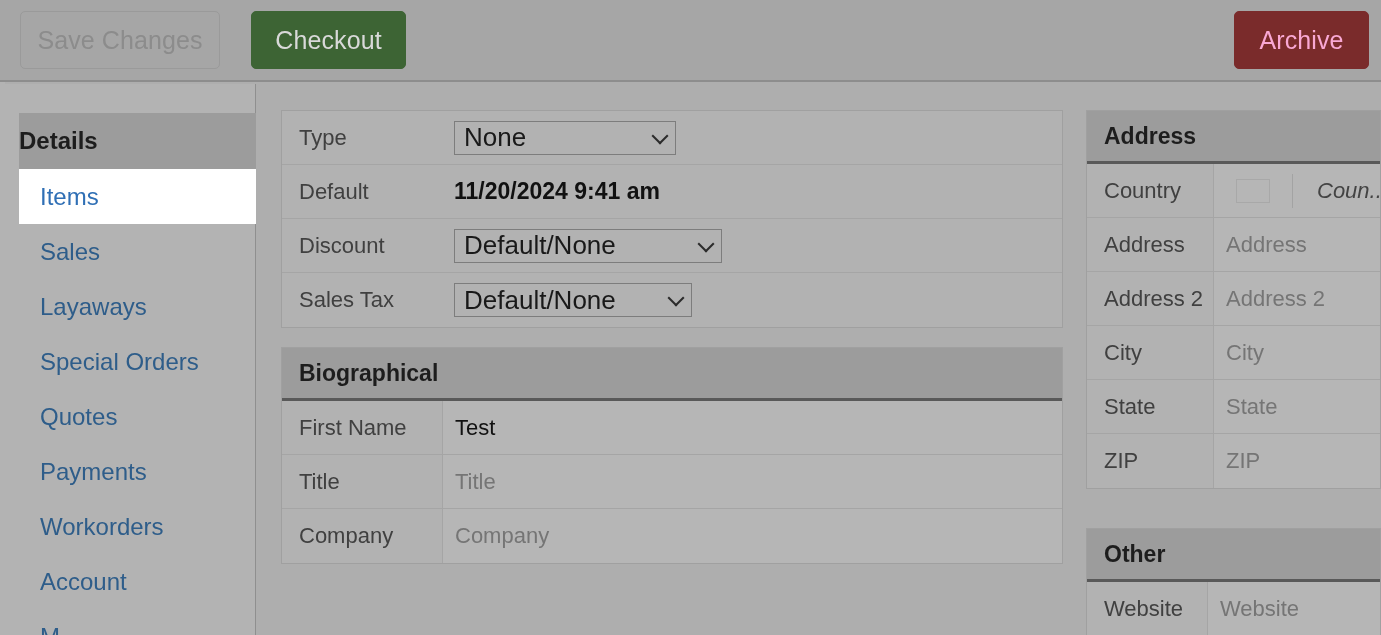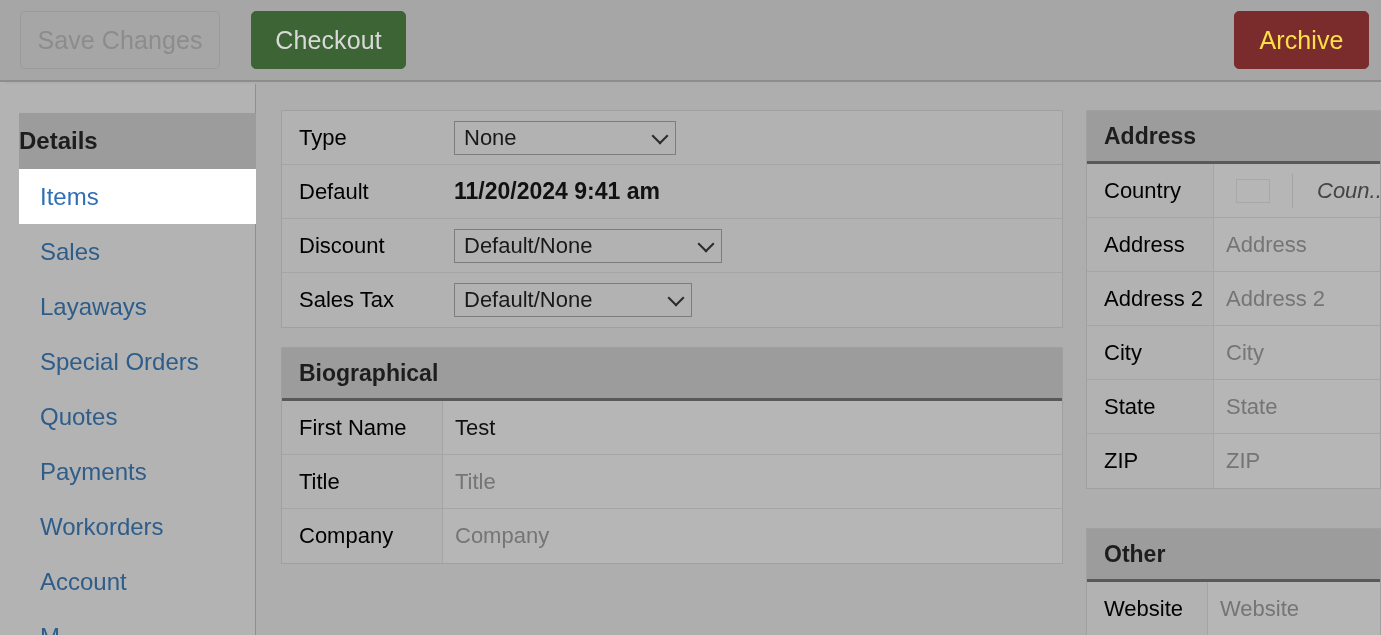--- a/index.html
+++ b/index.html
@@ -58,21 +58,21 @@
     width: 155px; height: 58px;
     background: #3d6434;
     border: 1px solid #3d6434;
     color: #d9d9d9;
   }
   .btn-archive {
     left: 1234px; top: 11px;
     width: 135px; height: 58px;
     background: #7a2b2b;
     border: 1px solid #7a2b2b;
-    color: #fde047;
+    color: #f9a8d4;
   }
 
   
   .sidebar {
     position: absolute; left: 5px; top: 84px;
     width: 251px; height: 551px;
     background: #b3b3b3;
     border-right: 1px solid #8f8f8f;
   }
   .sidebar-inner {
@@ -134,21 +134,21 @@
     align-items: stretch;
     height: 54px;
     border-bottom: 1px solid #a5a5a5;
   }
   .row:last-child { border-bottom: none; }
 
   .cell-label {
     display: flex; align-items: center;
     padding-left: 17px;
     font-size: 22px;
-    color: #000000;
+    color: #404040;
     background: #b2b2b2;
     flex: 0 0 auto;
   }
   .cell-value {
     display: flex; align-items: center;
     padding-left: 12px;
     font-size: 22px;
     background: #b6b6b6;
     border-left: 1px solid #a5a5a5;
     flex: 1 1 auto;
@@ -171,21 +171,21 @@
   .card-right-other .cell-label { width: 120px; }
 
   
   .select {
     position: relative;
     display: inline-flex; align-items: center;
     height: 34px;
     background: #b2b2b2;
     border: 1px solid #7d7d7d;
     padding: 0 34px 0 9px;
-    font-size: 22px;
+    font-size: 26px;
     color: #191919;
     white-space: nowrap;
     cursor: pointer;
   }
   .select .chev {
     position: absolute; right: 9px; top: 50%;
     width: 12px; height: 12px;
     margin-top: -8px;
     border-right: 2px solid #2b2b2b;
     border-bottom: 2px solid #2b2b2b;

